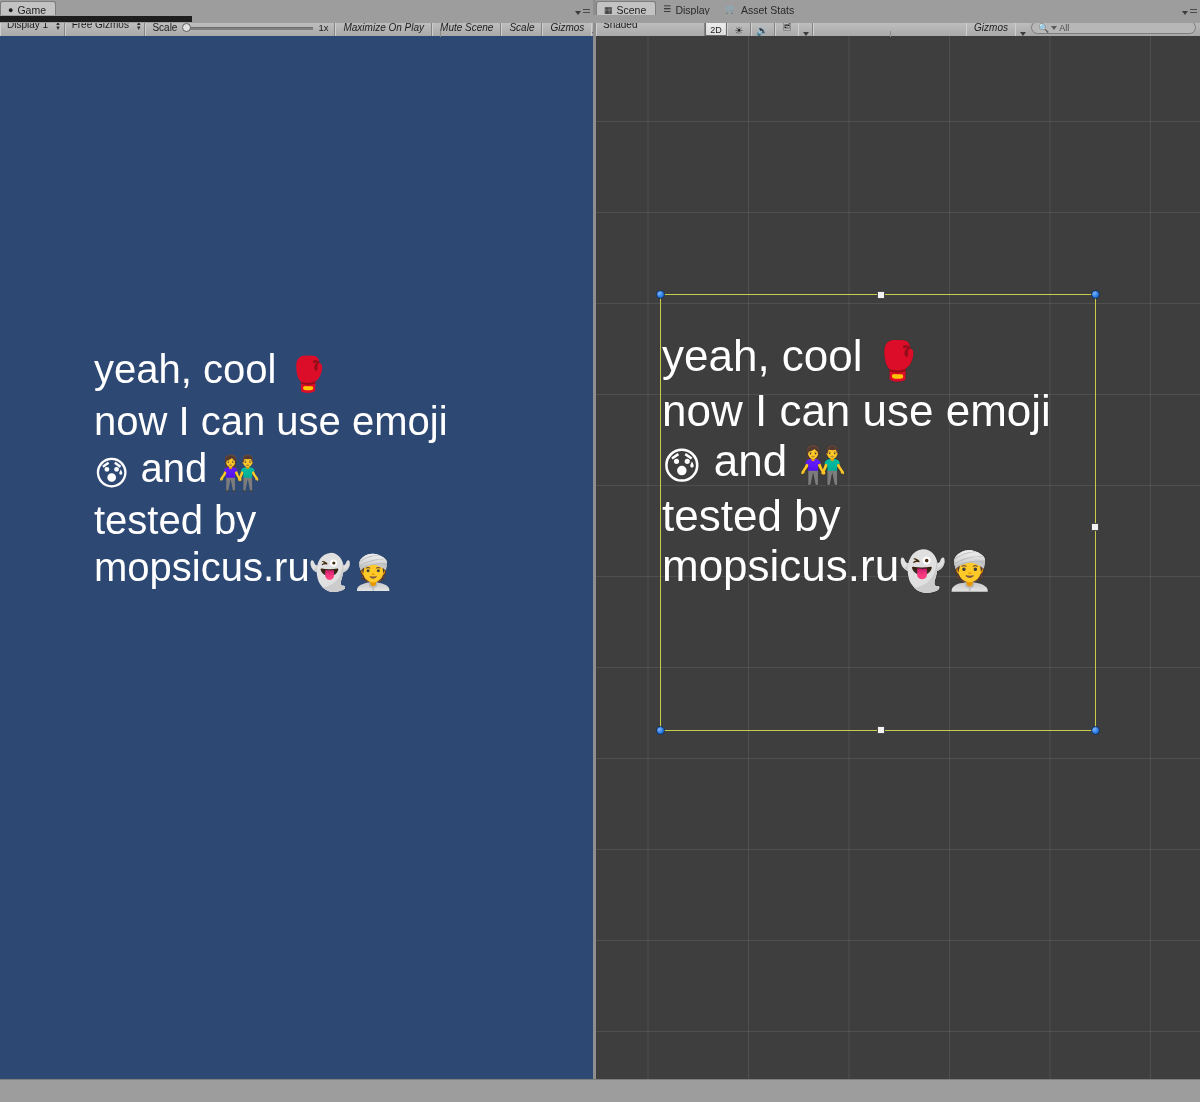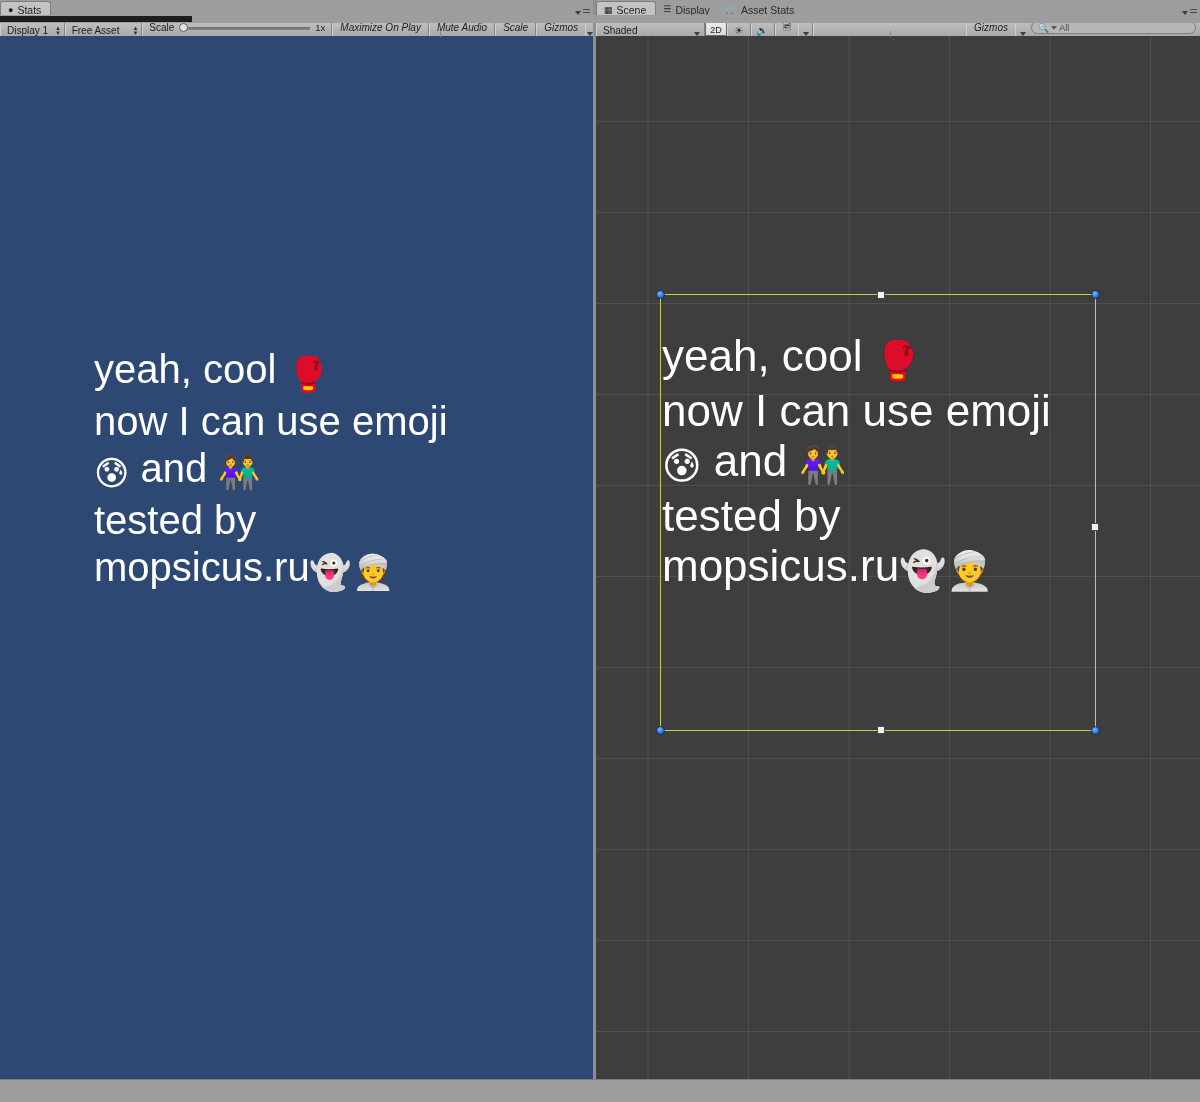--- a/index.html
+++ b/index.html
@@ -116,21 +116,21 @@
     border-right: 1px solid #848484;
     border-left: 1px solid #cfcfcf;
     background: linear-gradient(#c4c4c4,#a9a9a9);
     white-space: nowrap;
     cursor: default;
     box-sizing: border-box;
     font-style: italic;
   }
   .tb-drop {
     display: flex;
-    align-items: flex-end;
+    align-items: flex-start;
     justify-content: space-between;
     padding: 0 4px 0 6px;
     border-right: 1px solid #848484;
     border-left: 1px solid #cfcfcf;
     background: linear-gradient(#c4c4c4,#a9a9a9);
     white-space: nowrap;
     box-sizing: border-box;
   }
   .tb-drop .arrows {
     margin-left: 8px;
@@ -346,49 +346,49 @@
 </head>
 <body>
 
 <div id="root">
 
   <div class="panel" id="game-panel">
 
     <div class="tabbar">
       <div class="tab active">
         <span class="tab-ico">●</span>
-        <span>Stats</span>
+        <span>Game</span>
       </div>
       <div class="tabbar-right">
         <span class="tri-down"></span>
         <span class="dot-menu"></span>
       </div>
     </div>
 
     <div class="toolbar">
       <div class="tb-drop" style="width:70px">
         <span>Display 1</span>
         <span class="arrows">▴<span style="margin-top:-2px">▾</span></span>
       </div>
       <div class="tb-drop" style="width:135px">
-        <span>Free Asset</span>
+        <span>Free Gizmos</span>
         <span class="arrows">▴<span style="margin-top:-2px">▾</span></span>
       </div>
       <div class="scale-wrap" style="width:196px">
         <span>Scale</span>
         <span class="slider-track">
           <span class="slider-knob"></span>
         </span>
         <span class="slider-val">1x</span>
       </div>
       <div class="tb-btn">
         <span>Maximize On Play</span>
       </div>
       <div class="tb-btn">
-        <span>Mute Audio</span>
+        <span>Mute Scene</span>
       </div>
       <div class="tb-btn">
         <span>Scale</span>
       </div>
       <div class="tb-btn" style="border-right:none">
         <span>Gizmos</span>
       </div>
       <div class="ico-btn tiny" style="border-right:none">
         <span class="tri-down"></span>
       </div>

